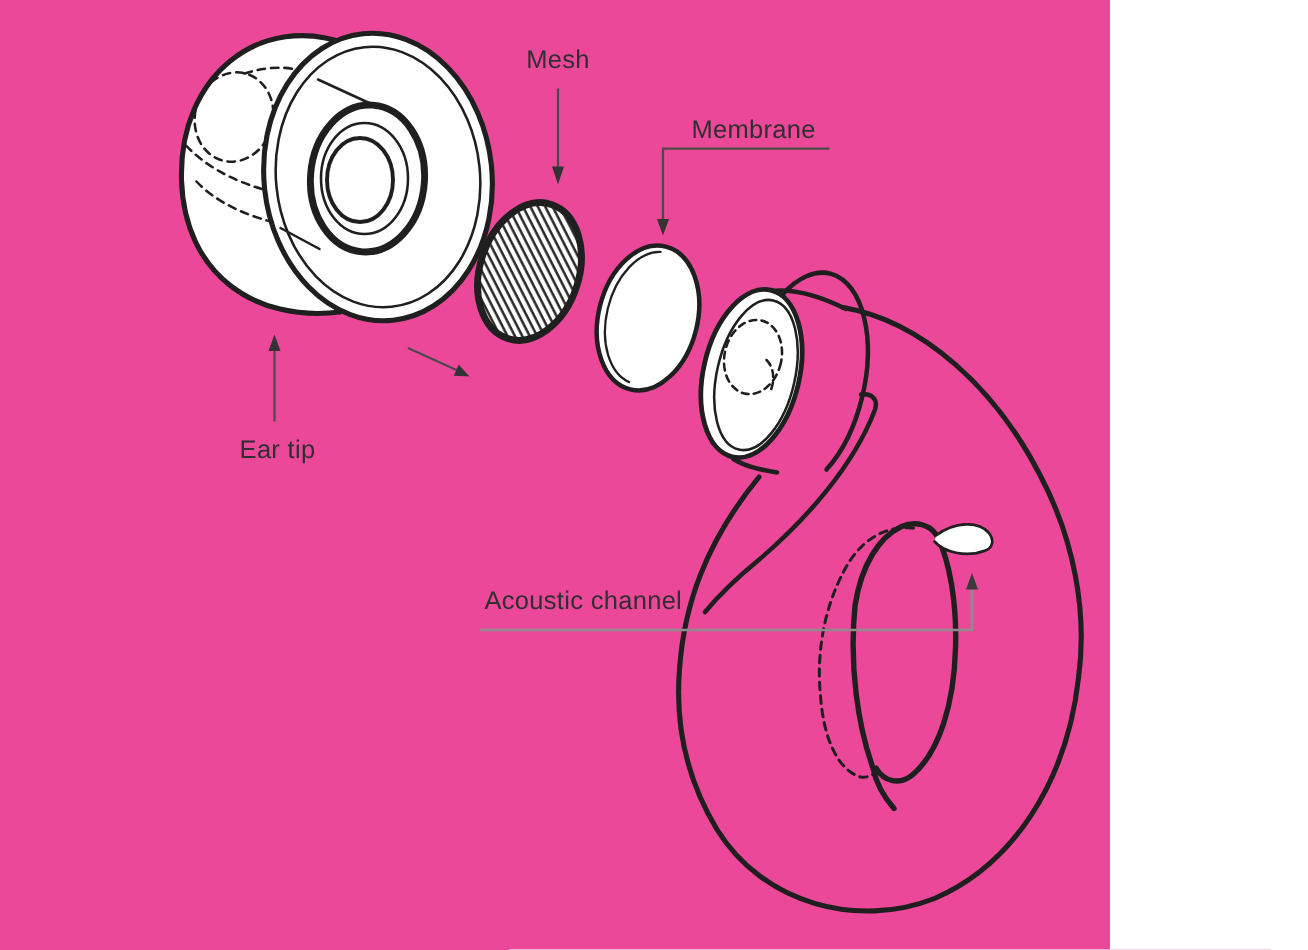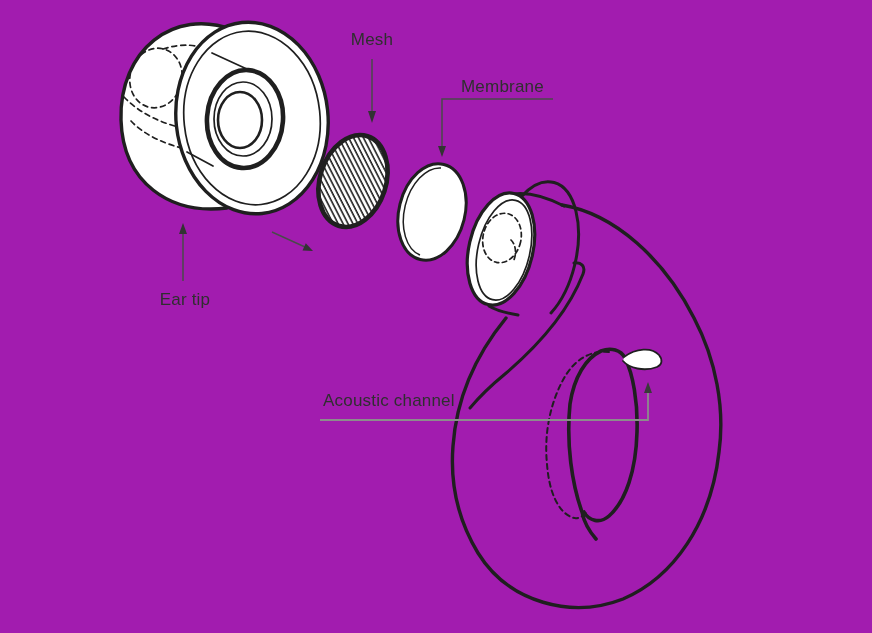--- a/index.html
+++ b/index.html
@@ -2,23 +2,23 @@
 <html><head>
 <meta charset="utf-8">
 <style>
   html, body {
     margin: 0;
     padding: 0;
     background: #ffffff;
   }
   .stage {
     position: relative;
-    width: 872px;
+    width: 740px;
     height: 633px;
-    background: #a21caf;
+    background: #ec4899;
     overflow: hidden;
     font-family: "Liberation Sans", sans-serif;
   }
   svg { display: block; }
   .callout-text {
     font-family: "Liberation Sans", sans-serif;
     font-size: 17px;
     letter-spacing: 0.2px;
     fill: #2f2f2f;
   }

